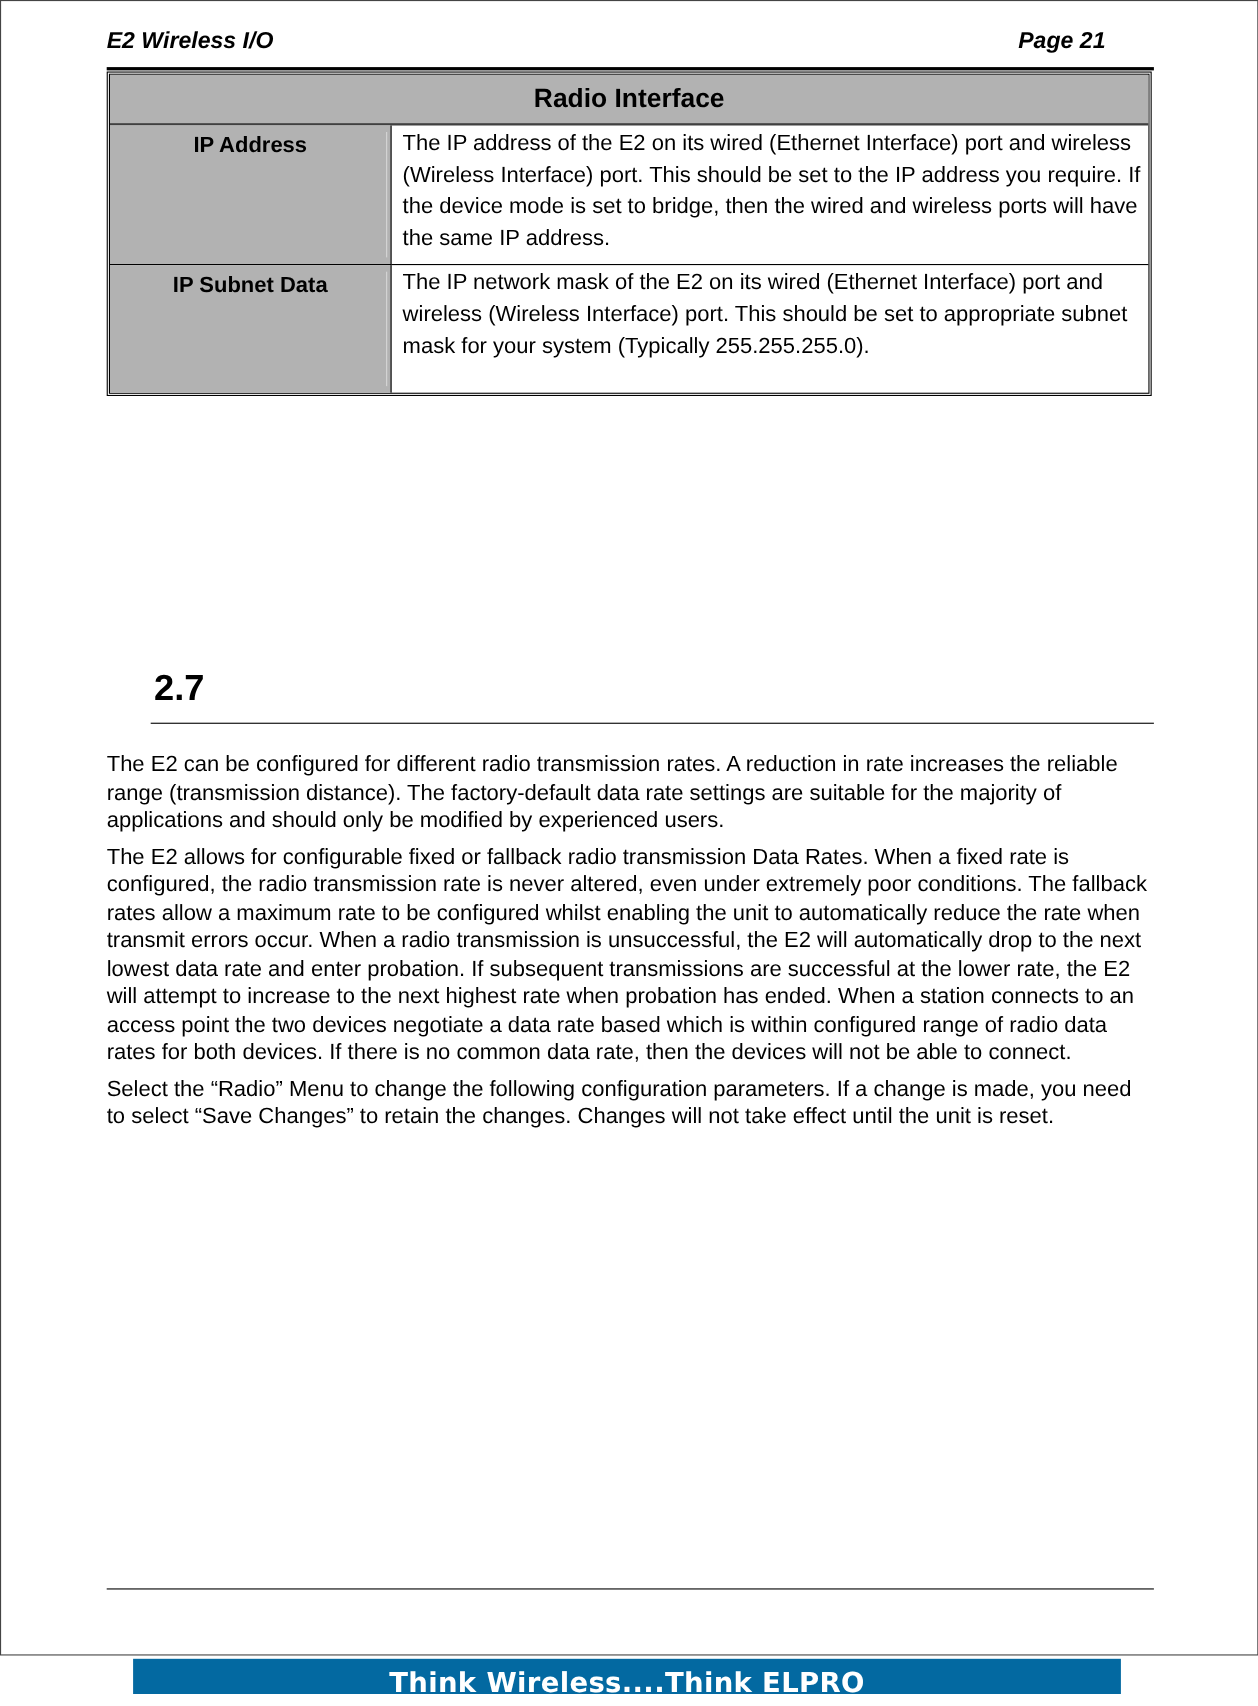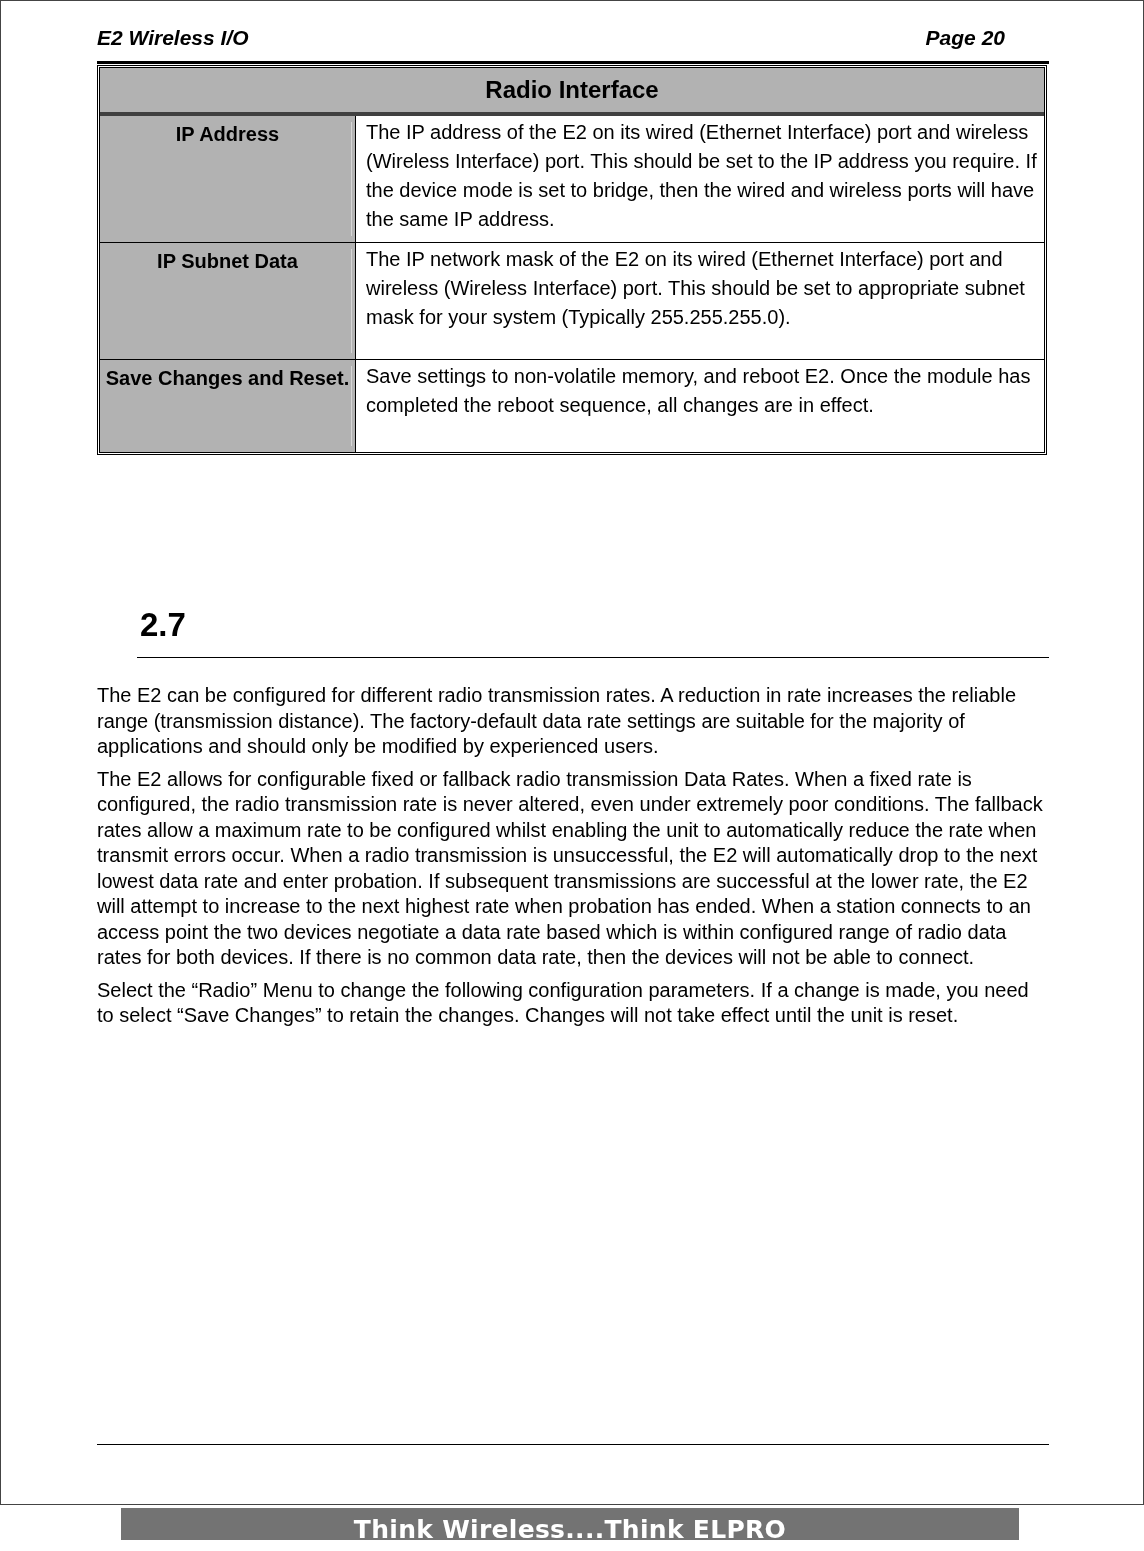--- a/index.html
+++ b/index.html
@@ -4,68 +4,64 @@
 <style>
   html, body { margin: 0; padding: 0; background: #ffffff; }
   body { width: 1144px; height: 1551px; position: relative; overflow: hidden; font-family: "Liberation Sans", sans-serif; color: #000; }
   .page-frame { position: absolute; left: 0; top: 0; width: 1142px; height: 1503px; border: 1px solid #444; box-sizing: content-box; }
   .header { position: absolute; left: 97px; top: 26px; width: 908px; height: 30px; }
   .header-title { position: absolute; left: 0; top: 0; font-size: 21px; font-weight: bold; font-style: italic; text-align: center; }
   .header-page { position: absolute; right: 0; top: 0; font-size: 21px; font-weight: bold; font-style: italic; }
   .header-rule { position: absolute; left: 97px; top: 61px; width: 952px; height: 3px; background: #000; }
 
   table.radio-table { position: absolute; left: 97px; top: 65px; width: 950px; border-collapse: separate; border-spacing: 0; border: 3px double #000; }
-  .radio-table th.title { background: #b2b2b2; font-size: 24px; font-weight: bold; height: 44px; text-align: center; border-bottom: 4px solid #404040; padding: 0; }
+  .radio-table th.title { background: #b2b2b2; font-size: 24px; font-weight: bold; height: 44px; text-align: center; border-bottom: 2px solid #404040; padding: 0; }
   .radio-table td { vertical-align: top; font-size: 20px; line-height: 29px; }
   .radio-table td.label { background: #b2b2b2; width: 255px; text-align: center; font-weight: bold; padding: 4px 0 0 0; border-right: 1px solid #000; position: relative; }
   .radio-table td.label::after { content: ""; position: absolute; right: 3px; top: 6px; bottom: 6px; width: 1px; background: #d6d6d6; }
   .radio-table td.desc { padding: 2px 4px 8px 10px; }
   .radio-table tr.row td { border-bottom: 1px solid #000; margin-top: 24px; }
   .radio-table tr.row:last-child td { border-bottom: none; }
 
   .section-heading { position: absolute; left: 140px; top: 606px; width: 876px; height: 50px; font-size: 33px; font-weight: bold; }
   .section-num { position: absolute; left: 0; top: 0; }
   .section-title { position: absolute; right: 0; top: 0; }
   .section-rule { position: absolute; left: 137px; top: 657px; width: 912px; height: 1px; background: #000; }
 
   .body-text { position: absolute; left: 97px; top: 683px; width: 950px; font-size: 20px; line-height: 25.5px; }
   .body-text p { margin: 0 0 7px 0; }
 
   .footer-rule { position: absolute; left: 97px; top: 1444px; width: 952px; height: 1px; background: #000; }
-  .footer-banner { position: absolute; left: 121px; top: 1508px; width: 898px; height: 32px; background: #737373; color: #ffffff; font-family: "DejaVu Sans", sans-serif; font-weight: bold; font-size: 25px; text-align: center; line-height: 43px; letter-spacing: 0.3px; }
+  .footer-banner { position: absolute; left: 121px; top: 1508px; width: 898px; height: 32px; background: #0369a1; color: #ffffff; font-family: "DejaVu Sans", sans-serif; font-weight: bold; font-size: 25px; text-align: center; line-height: 43px; letter-spacing: 0.3px; }
 </style>
 </head>
 <body>
 
 <div class="page-frame"></div>
 
 <div class="header">
   <span class="header-title">E2 Wireless I/O</span>
-  <span class="header-page">Page 20</span>
+  <span class="header-page">Page 21</span>
 </div>
 <div class="header-rule"></div>
 
 <table class="radio-table">
   <thead>
     <tr>
       <th class="title" colspan="2">Radio Interface</th>
     </tr>
   </thead>
   <tbody>
     <tr class="row">
       <td class="label" style="height:113px;">IP Address</td>
       <td class="desc">The IP address of the E2 on its wired (Ethernet Interface) port and wireless (Wireless Interface) port. This should be set to the IP address you require. If the device mode is set to bridge, then the wired and wireless ports will have the same IP address.</td>
     </tr>
     <tr class="row">
       <td class="label" style="height:112px;">IP Subnet Data</td>
       <td class="desc">The IP network mask of the E2 on its wired (Ethernet Interface) port and wireless (Wireless Interface) port. This should be set to appropriate subnet mask for your system (Typically 255.255.255.0).</td>
-    </tr>
-    <tr class="row">
-      <td class="label" style="height:88px;">Save Changes and Reset.</td>
-      <td class="desc">Save settings to non-volatile memory, and reboot E2. Once the module has completed the reboot sequence, all changes are in effect.</td>
     </tr>
   </tbody>
 </table>
 
 <div class="section-heading">
   <span class="section-num">2.7</span>
 </div>
 <div class="section-rule"></div>
 
 <div class="body-text">

